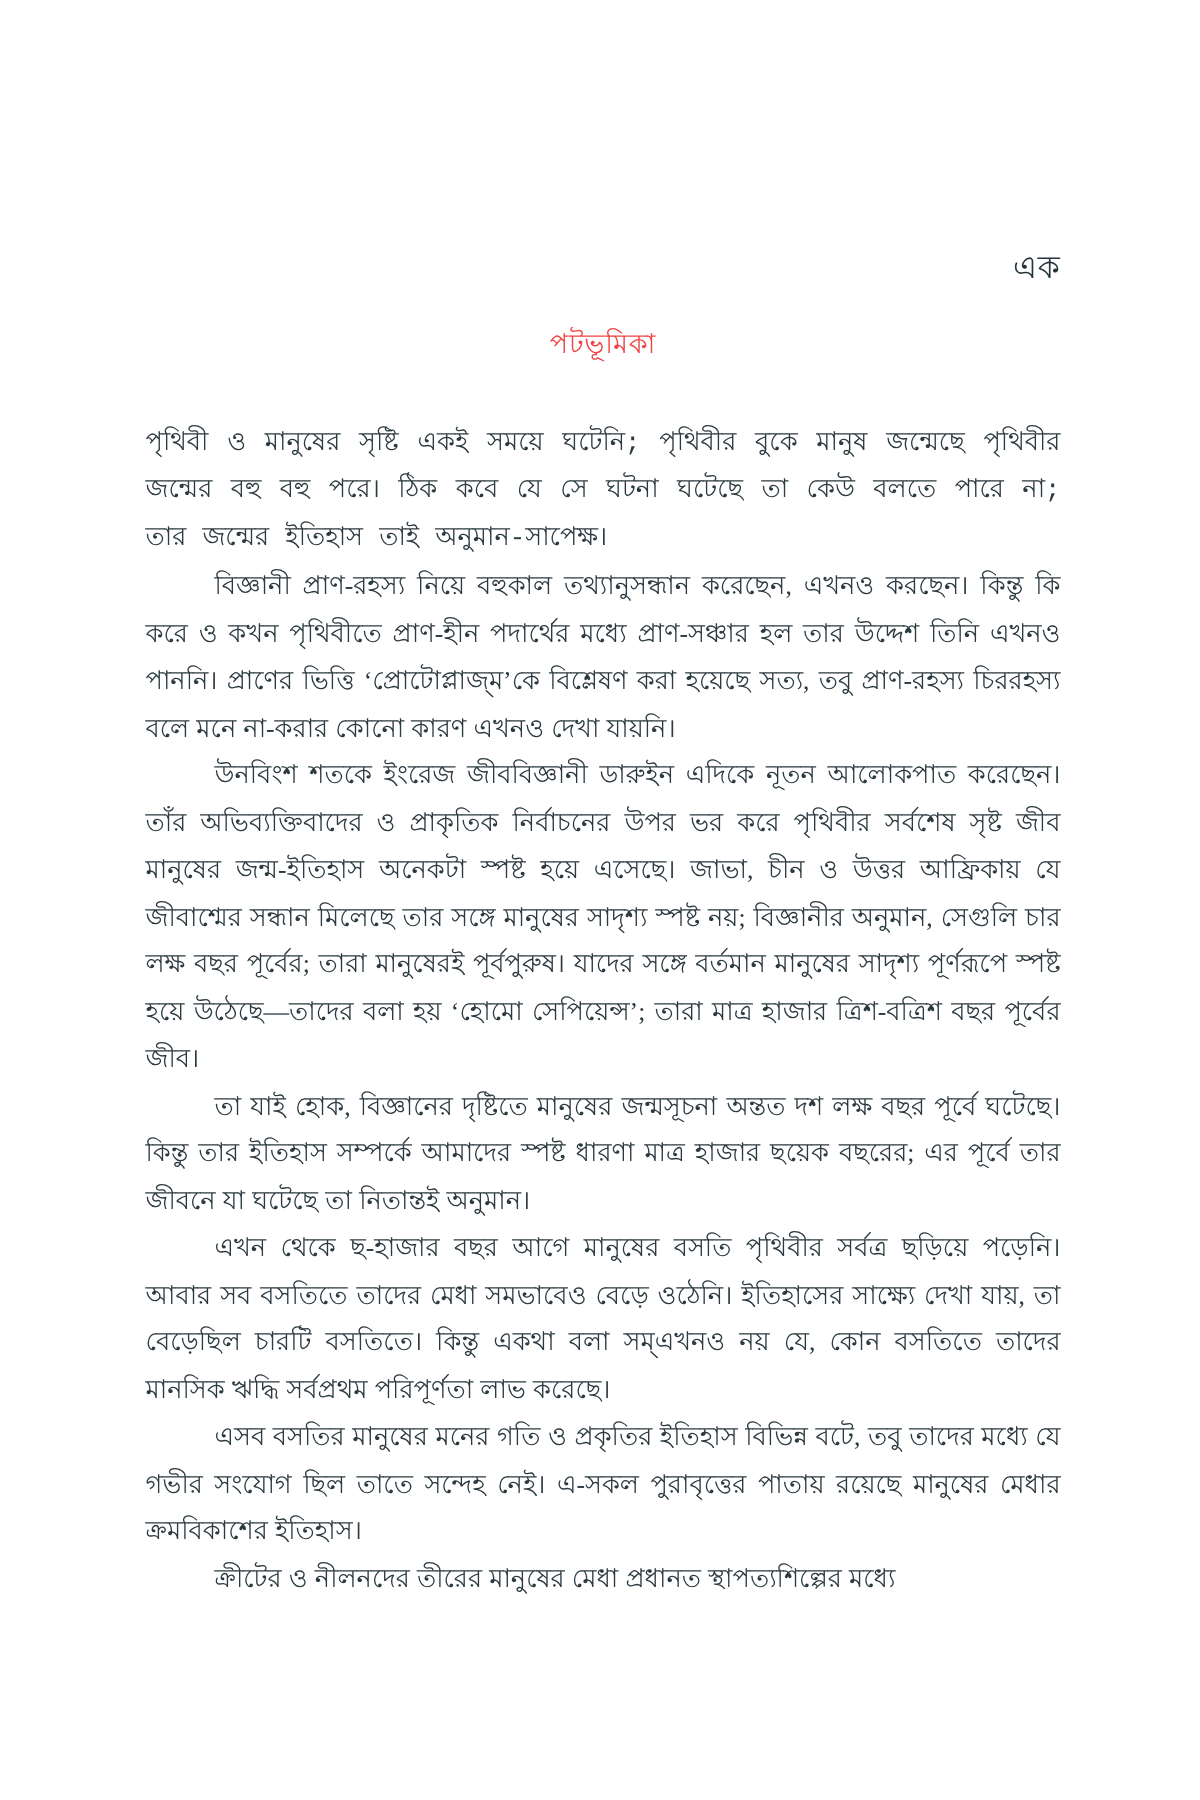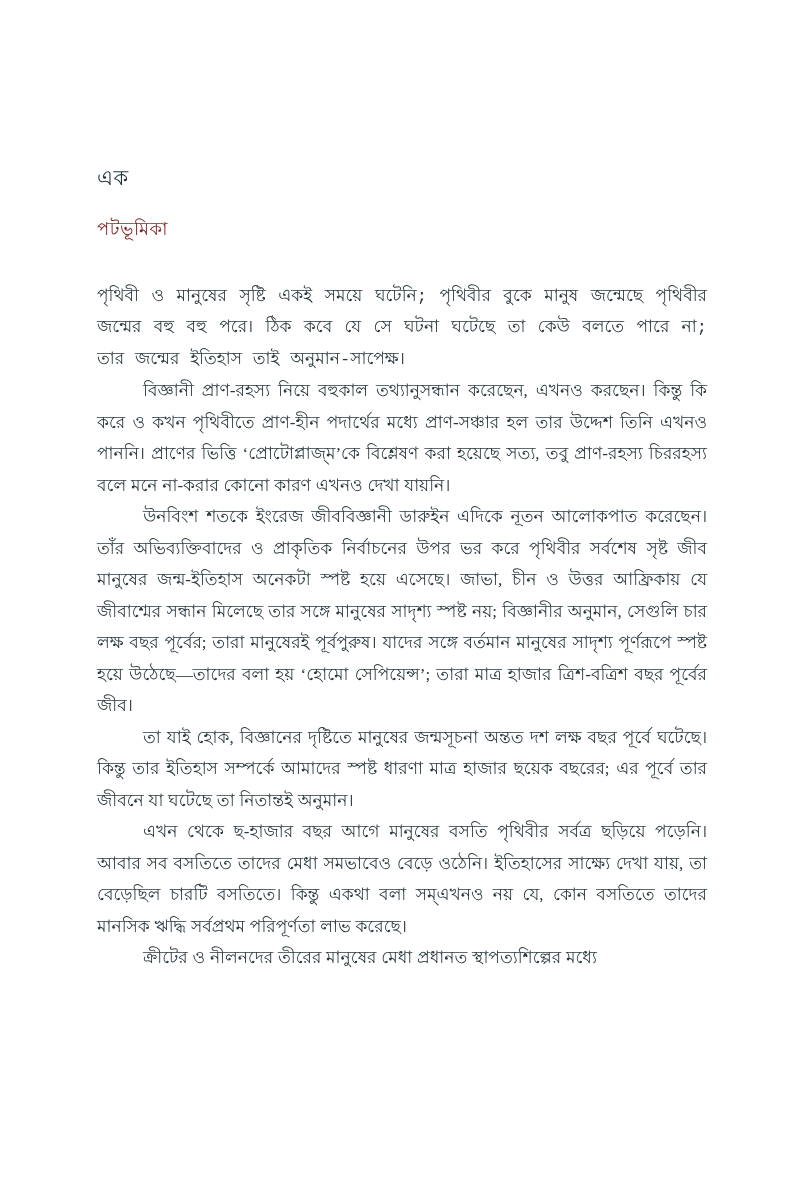--- a/index.html
+++ b/index.html
@@ -23,32 +23,33 @@
   }
 
   .content {
     position: absolute;
     left: 97px;
     top: 0;
     width: 610px;
   }
 
   .chapter-number {
-    text-align: left;
+    text-align: right;
     font-size: 21px;
     color: #23353c;
     margin-top: 166px;
     line-height: 1.2;
     letter-spacing: 0.5px;
     font-weight: 500;
   }
 
   .section-title {
+    text-align: center;
     font-size: 18px;
-    color: #7f1d1d;
+    color: #ef4444;
     margin-top: 28px;
     line-height: 1.2;
     letter-spacing: 0.5px;
     font-weight: 500;
   }
 
   .body-text {
     margin-top: 40px;
   }
 
@@ -87,17 +88,18 @@
     <div class="chapter-number bn">এক</div>
 
     <div class="section-title bn">পটভূমিকা</div>
 
     <div class="body-text">
       <p class="para bn">পৃথিবী ও মানুষের সৃষ্টি একই সময়ে ঘটেনি; পৃথিবীর বুকে মানুষ জন্মেছে পৃথিবীর জন্মের বহু বহু পরে। ঠিক কবে যে সে ঘটনা ঘটেছে তা কেউ বলতে পারে না; তার জন্মের ইতিহাস তাই অনুমান-সাপেক্ষ।</p>
       <p class="para bn">বিজ্ঞানী প্রাণ-রহস্য নিয়ে বহুকাল তথ্যানুসন্ধান করেছেন, এখনও করছেন। কিন্তু কি করে ও কখন পৃথিবীতে প্রাণ-হীন পদার্থের মধ্যে প্রাণ-সঞ্চার হল তার উদ্দেশ তিনি এখনও পাননি। প্রাণের ভিত্তি ‘প্রোটোপ্লাজ্‌ম’কে বিশ্লেষণ করা হয়েছে সত্য, তবু প্রাণ-রহস্য চিররহস্য বলে মনে না-করার কোনো কারণ এখনও দেখা যায়নি।</p>
       <p class="para bn">উনবিংশ শতকে ইংরেজ জীববিজ্ঞানী ডারুইন এদিকে নূতন আলোকপাত করেছেন। তাঁর অভিব্যক্তিবাদের ও প্রাকৃতিক নির্বাচনের উপর ভর করে পৃথিবীর সর্বশেষ সৃষ্ট জীব মানুষের জন্ম-ইতিহাস অনেকটা স্পষ্ট হয়ে এসেছে। জাভা, চীন ও উত্তর আফ্রিকায় যে জীবাশ্মের সন্ধান মিলেছে তার সঙ্গে মানুষের সাদৃশ্য স্পষ্ট নয়; বিজ্ঞানীর অনুমান, সেগুলি চার লক্ষ বছর পূর্বের; তারা মানুষেরই পূর্বপুরুষ। যাদের সঙ্গে বর্তমান মানুষের সাদৃশ্য পূর্ণরূপে স্পষ্ট হয়ে উঠেছে—তাদের বলা হয় ‘হোমো সেপিয়েন্স’; তারা মাত্র হাজার ত্রিশ-বত্রিশ বছর পূর্বের জীব।</p>
       <p class="para bn">তা যাই হোক, বিজ্ঞানের দৃষ্টিতে মানুষের জন্মসূচনা অন্তত দশ লক্ষ বছর পূর্বে ঘটেছে। কিন্তু তার ইতিহাস সম্পর্কে আমাদের স্পষ্ট ধারণা মাত্র হাজার ছয়েক বছরের; এর পূর্বে তার জীবনে যা ঘটেছে তা নিতান্তই অনুমান।</p>
       <p class="para bn">এখন থেকে ছ-হাজার বছর আগে মানুষের বসতি পৃথিবীর সর্বত্র ছড়িয়ে পড়েনি। আবার সব বসতিতে তাদের মেধা সমভাবেও বেড়ে ওঠেনি। ইতিহাসের সাক্ষ্যে দেখা যায়, তা বেড়েছিল চারটি বসতিতে। কিন্তু একথা বলা সম্এখনও নয় যে, কোন বসতিতে তাদের মানসিক ঋদ্ধি সর্বপ্রথম পরিপূর্ণতা লাভ করেছে।</p>
+      <p class="para bn">এসব বসতির মানুষের মনের গতি ও প্রকৃতির ইতিহাস বিভিন্ন বটে, তবু তাদের মধ্যে যে গভীর সংযোগ ছিল তাতে সন্দেহ নেই। এ-সকল পুরাবৃত্তের পাতায় রয়েছে মানুষের মেধার ক্রমবিকাশের ইতিহাস।</p>
       <p class="para bn clipped">ক্রীটের ও নীলনদের তীরের মানুষের মেধা প্রধানত স্থাপত্যশিল্পের মধ্যে</p>
     </div>
 
   </div>
 </div>
 
 </body></html>

